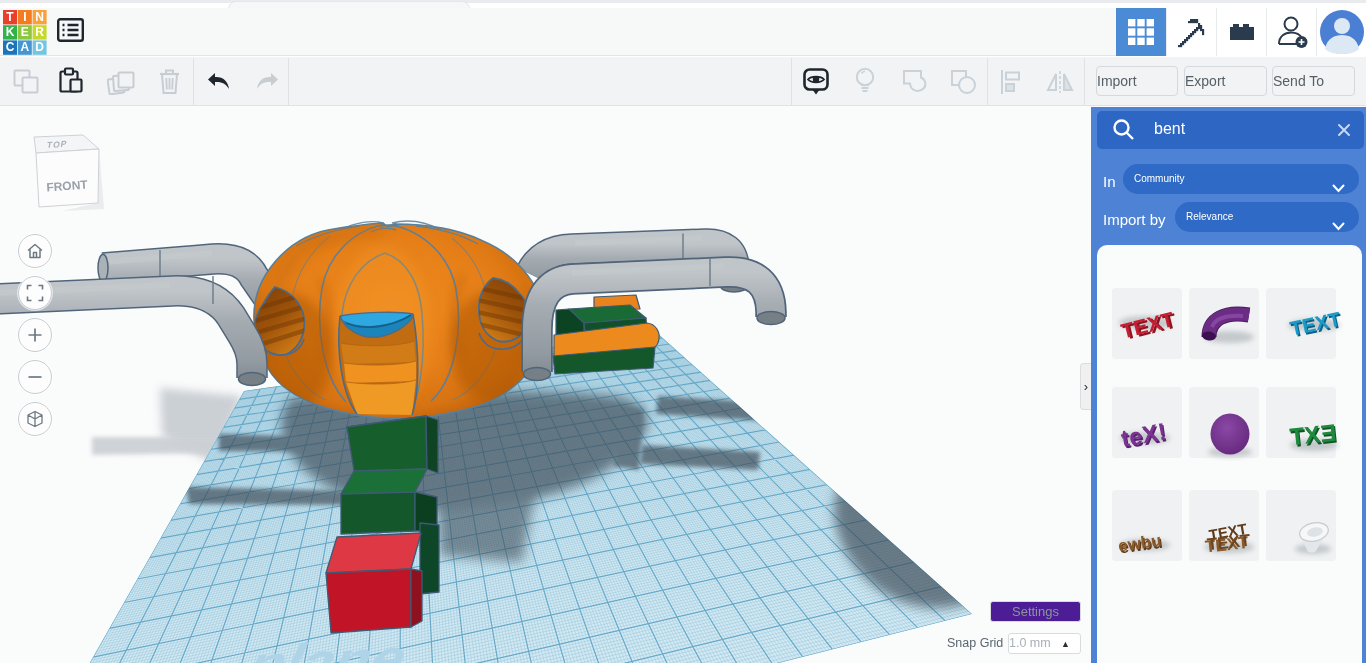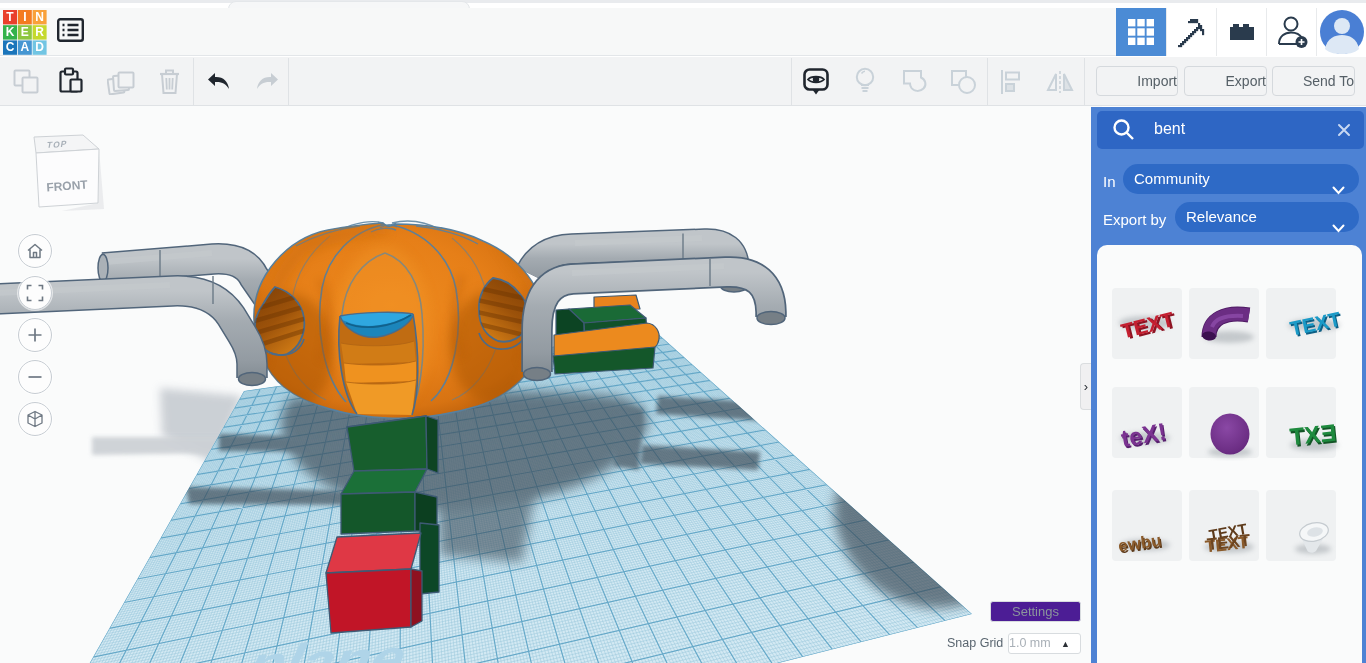--- a/index.html
+++ b/index.html
@@ -4,24 +4,24 @@
 html,body { width:1366px; height:663px; overflow:hidden; font-family:"Liberation Sans",sans-serif; background:#fff; }
 #page { position:relative; width:1366px; height:663px; }
 .abs { position:absolute; }
 #topstrip { left:0; top:0; width:1366px; height:8px; background:#fff; border-top:3px solid #e9ebee; }
 #header { left:0; top:8px; width:1366px; height:48px; background:#f7f8f8; border-bottom:1px solid #e3e6e9; }
 #toolbar { left:0; top:57px; width:1366px; height:49px; background:#f2f3f4; border-bottom:1px solid #dfe2e5; }
 #title { left:96px; top:22px; font-size:18px; font-weight:bold; color:#33475b; }
 .hcell { position:absolute; top:8px; height:48px; width:50px; background:#fff; border-left:1px solid #e8eaec; display:flex; align-items:center; justify-content:center; }
 .tbtn { position:absolute; display:flex; align-items:center; justify-content:center; }
 .sep { position:absolute; top:58px; height:47px; width:1px; background:#dfe2e5; }
-.iebtn { position:absolute; top:66px; height:30px; border:1px solid #d5d9dd; border-radius:4px; color:#555f66; font-size:14px; text-align:right; line-height:28px; }
+.iebtn { position:absolute; top:66px; height:30px; border:1px solid #d5d9dd; border-radius:4px; color:#555f66; font-size:14px; text-align:left; line-height:28px; }
 #panel { left:1091px; top:107px; width:275px; height:556px; background:#4d82d4; }
 #search { position:absolute; left:6px; top:4px; width:267px; height:38px; background:#2e66c4; border-radius:5px; }
-.pill { position:absolute; background:#2e6ac6; border-radius:15px; height:30px; color:#fff; font-size:15px; line-height:30px; }
+.pill { position:absolute; background:#2e6ac6; border-radius:15px; height:30px; color:#fff; font-size:10px; line-height:30px; }
 #card { position:absolute; left:6px; top:138px; width:265px; height:418px; background:#fafbfb; border-radius:10px 10px 0 0; }
 .tile { position:absolute; width:70px; height:71px; background:#eff1f2; border-radius:4px; }
 #found { position:absolute; left:0; top:14px; width:265px; text-align:center; font-size:15px; color:#3f4a55; }
 .navc { position:absolute; width:34px; height:34px; border-radius:50%; background:#fdfdfd; border:1px solid #c6ccd2; display:flex; align-items:center; justify-content:center; box-shadow:0 0 0 1px rgba(255,255,255,0.6); }
 #settings { left:990px; top:601px; width:91px; height:21px; background:#4c1d95; border:1px solid #d8dcdf; border-radius:3px; font-size:13px; color:#8b949c; text-align:center; line-height:19px; }
 #snaplbl { left:947px; top:636px; font-size:12.5px; color:#5a6670; }
 #snapbox { left:1008px; top:633px; width:73px; height:21px; background:#fff; border:1px solid #d8dcdf; border-radius:3px; font-size:12.5px; color:#a9b0b7; line-height:19px; }
 #tab { left:1080px; top:363px; width:11px; height:47px; background:#f0f0f1; border:1px solid #dadddf; border-right:none; border-radius:4px 0 0 4px; color:#2a2f35; font-size:13px; line-height:45px; text-align:center; }
 </style></head>
 <body>
@@ -482,21 +482,21 @@
             <path d="M2,2 L12,12 M12,2 L2,12" stroke="#c8d8f2" stroke-width="2" stroke-linecap="round"></path>
           </svg></div>
     </div>
     <div style="position:absolute;left:12px;top:66px;color:#fff;font-size:15px;">In</div>
     <div class="pill" style="left:32px;top:57px;width:236px;">
       <span style="margin-left:11px;">Community</span>
       <div style="position:absolute;right:14px;top:11px;"><svg width="13" height="9" viewBox="0 0 13 9">
             <path d="M1.5,1.5 L6.5,7 L11.5,1.5" fill="none" stroke="#fff" stroke-width="2" stroke-linecap="round"></path>
           </svg></div>
     </div>
-    <div style="position:absolute;left:12px;top:104px;color:#fff;font-size:15px;">Export by</div>
+    <div style="position:absolute;left:12px;top:104px;color:#fff;font-size:15px;">Import by</div>
     <div class="pill" style="left:84px;top:95px;width:184px;">
       <span style="margin-left:11px;text-align:center;">Relevance</span>
       <div style="position:absolute;right:14px;top:11px;"><svg width="13" height="9" viewBox="0 0 13 9">
             <path d="M1.5,1.5 L6.5,7 L11.5,1.5" fill="none" stroke="#fff" stroke-width="2" stroke-linecap="round"></path>
           </svg></div>
     </div>
     <div id="card">
       <div class="tile" style="left:15px;top:43px"></div>
         <div class="tile" style="left:92px;top:43px"></div>
         <div class="tile" style="left:169px;top:43px"></div>

